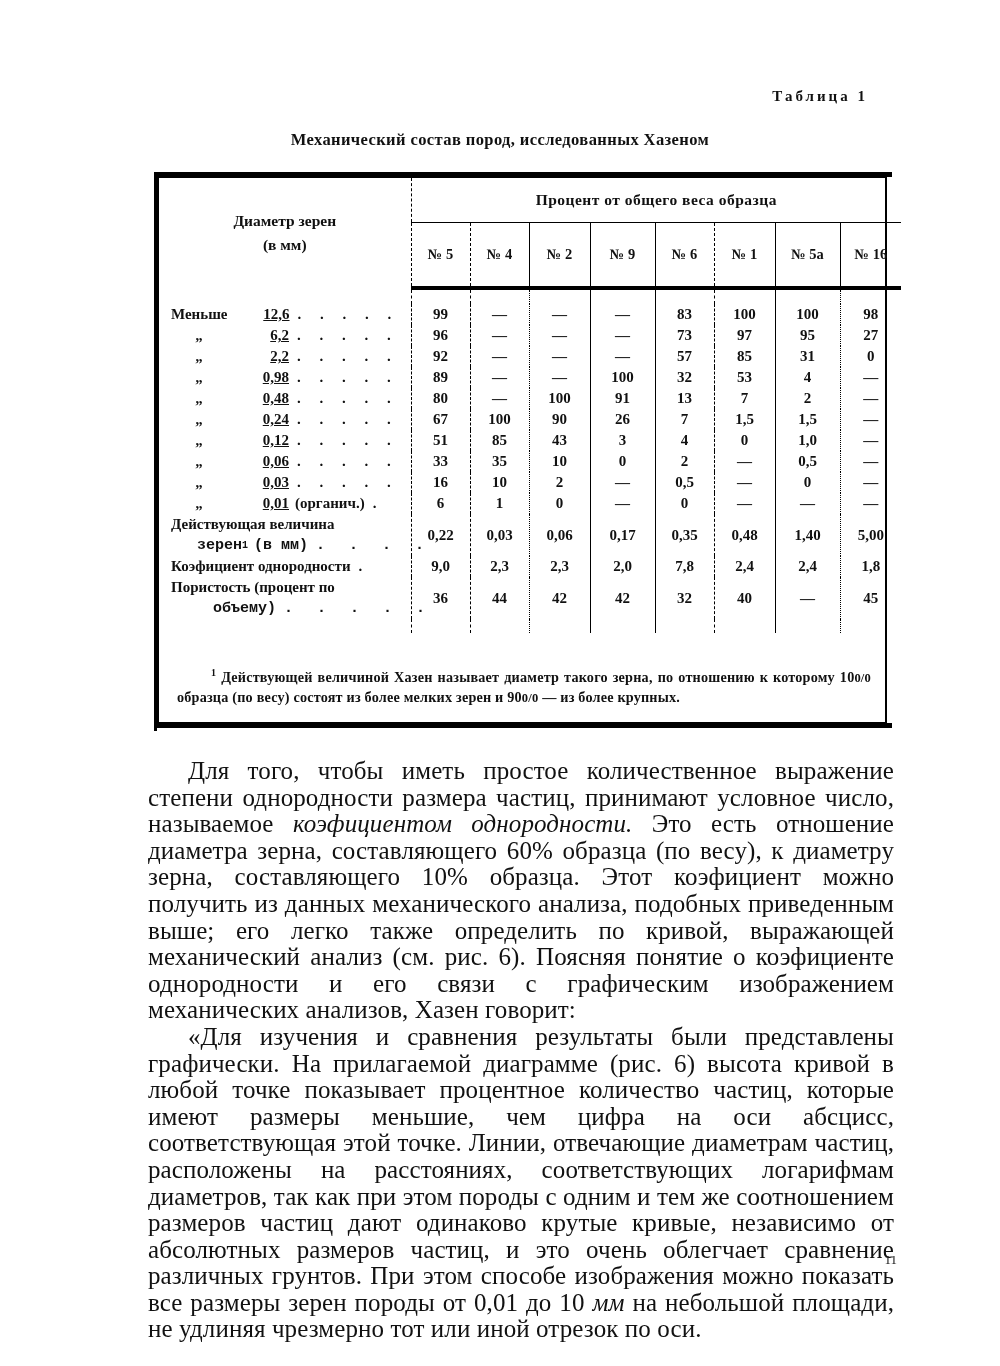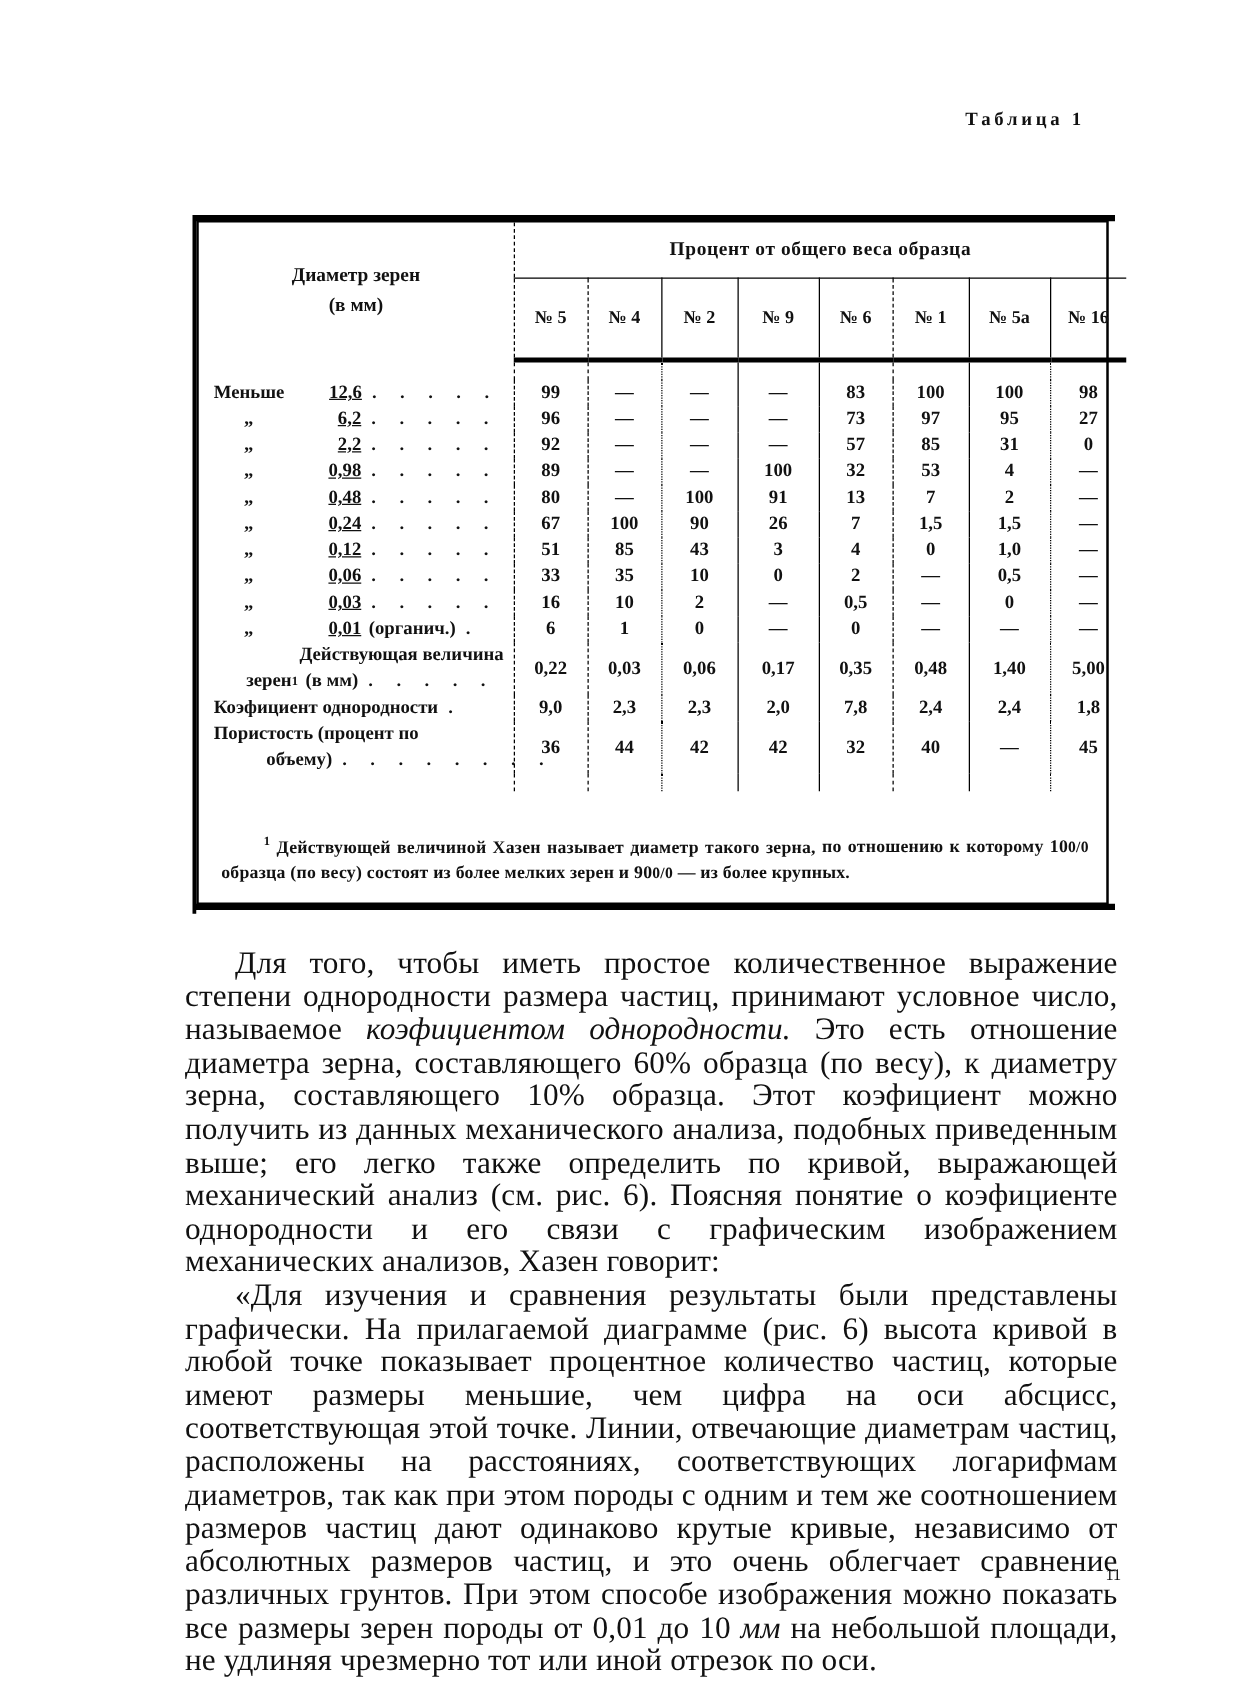--- a/index.html
+++ b/index.html
@@ -172,28 +172,29 @@
     font-weight: bold;
     padding-left: 6px;
   }
 
   .two-line {
     height: 42px;
     line-height: 20px;
   }
   .lbl-wrap-top {
     display: block;
-    text-align: right;
+    text-align: left;
     width: 232px;
   }
   .lbl-wrap-bot {
     display: flex;
     align-items: center;
     width: 234px;
     padding-left: 26px;
+    font-family: Liberation Mono, monospace;
   }
   .spacer-row td { height: 14px; border-left-color: transparent; }
   .spacer-row td.val { border-left: 1.5px solid #000; }
   .spacer-row td.val.dashed { border-left: 1.5px dashed #000; }
   .spacer-row td.val.dotted { border-left: 1.5px dotted #000; }
 
   sup.fn { font-size: 10px; vertical-align: super; font-weight: bold;}
 
   
   .tbl-footnote {
@@ -234,20 +235,21 @@
     font-size: 13px;
     font-weight: normal;
   }
 </style>
 </head>
 <body>
 
 <div class="page">
 
   <div class="table-number">Таблица 1</div>
+  <div class="table-title">Механический состав пород, исследованных Хазеном</div>
 
   <div class="table-frame">
     <div class="frame-rule-top"></div>
     <div class="frame-rule-bottom"></div>
     <div class="frame-rule-left"></div>
 
     <table class="mech">
       <colgroup>
         <col class="c-label">
           <col class="c-num">

